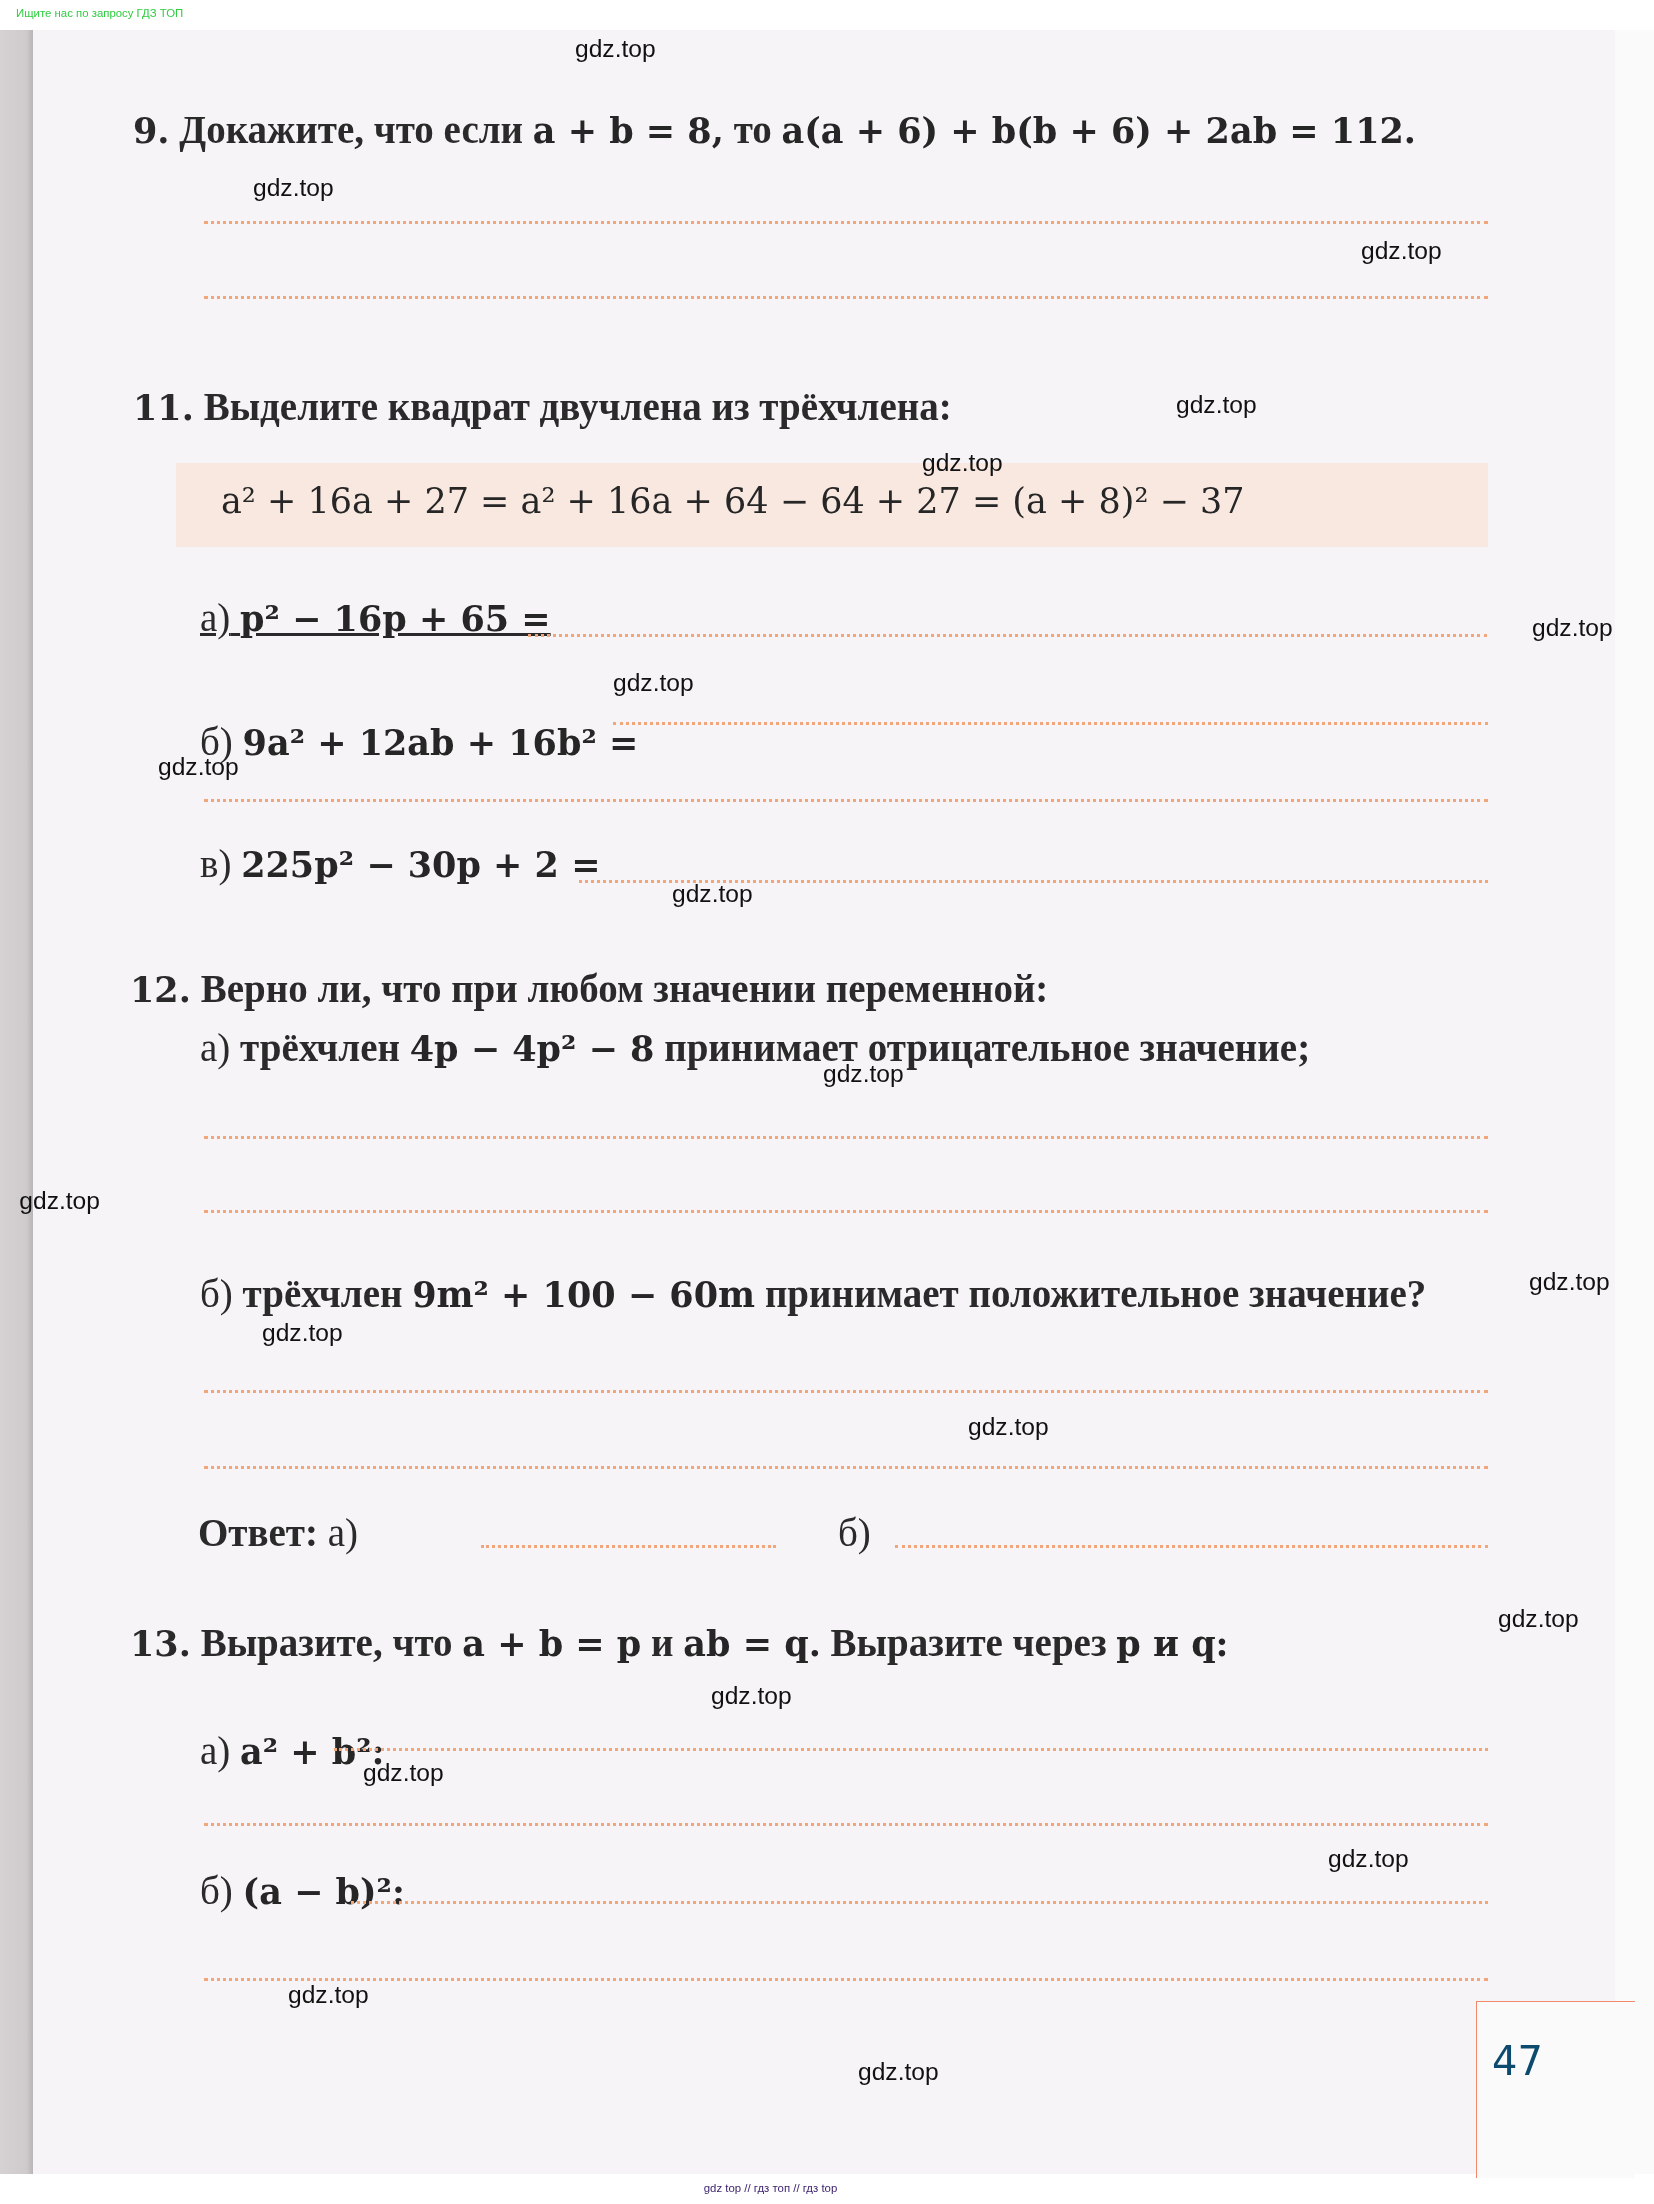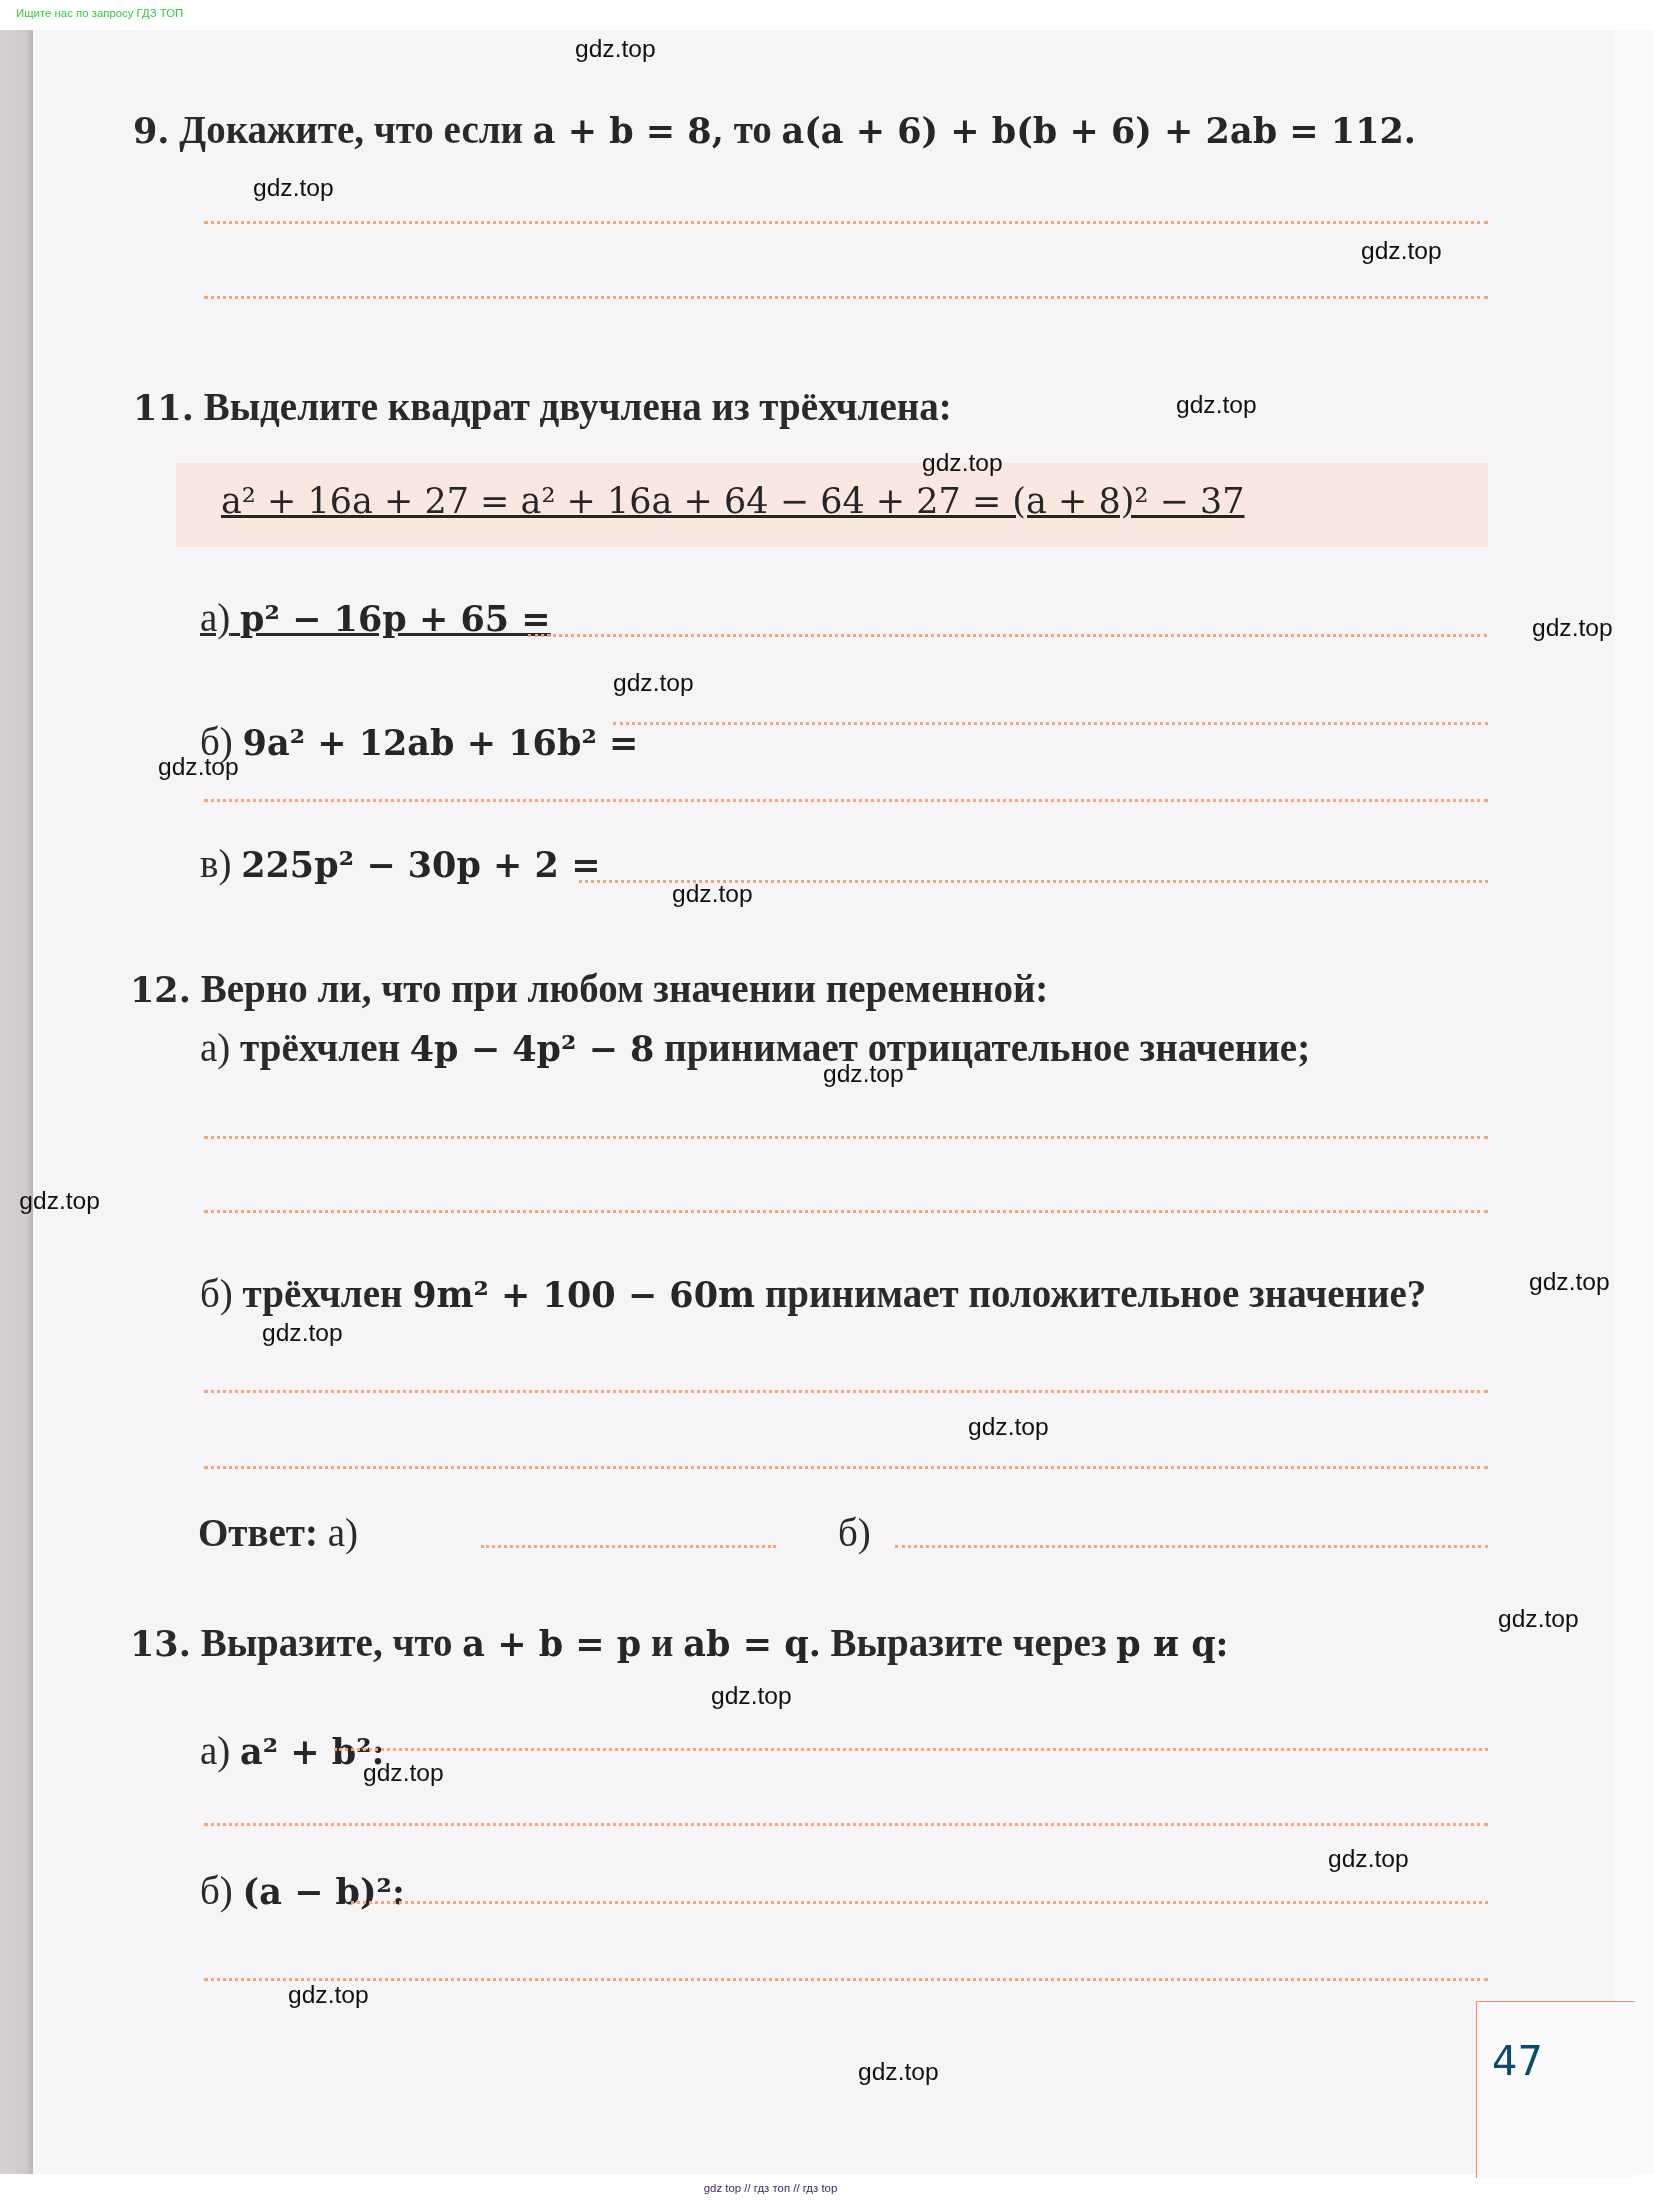--- a/index.html
+++ b/index.html
@@ -76,21 +76,21 @@
   <i class="math bold">a(a + 6) + b(b + 6) + 2ab = 112.</i>
 </div>
 <div class="dots" style="left:204px; top:221px; width:1284px;"></div>
 <div class="dots" style="left:204px; top:296px; width:1284px;"></div>
 
 <div class="text" style="left:133px; top:384px;">
   <span class="num">11.</span>
   <span class="bold">Выделите квадрат двучлена из трёхчлена:</span>
 </div>
 <div class="highlight-band"></div>
-<div class="text math" style="left:221px; top:481px; font-size:35px;text-decoration:underline;">a² + 16a + 27 = a² + 16a + 64 − 64 + 27 = (a + 8)² − 37</div>
+<div class="text math" style="left:221px; top:481px; font-size:35px;">a² + 16a + 27 = a² + 16a + 64 − 64 + 27 = (a + 8)² − 37</div>
 
 <div class="text" style="left:200px; top:595px;text-decoration:underline;">
   <span>а)</span>
   <i class="math bold">p² − 16p + 65 =</i>
 </div>
 <div class="dots" style="left:528px; top:634px; width:959px;"></div>
 
 <div class="text" style="left:200px; top:684px;margin-top:35px;">
   <span>б)</span>
   <i class="math bold">9a² + 12ab + 16b² =</i>

